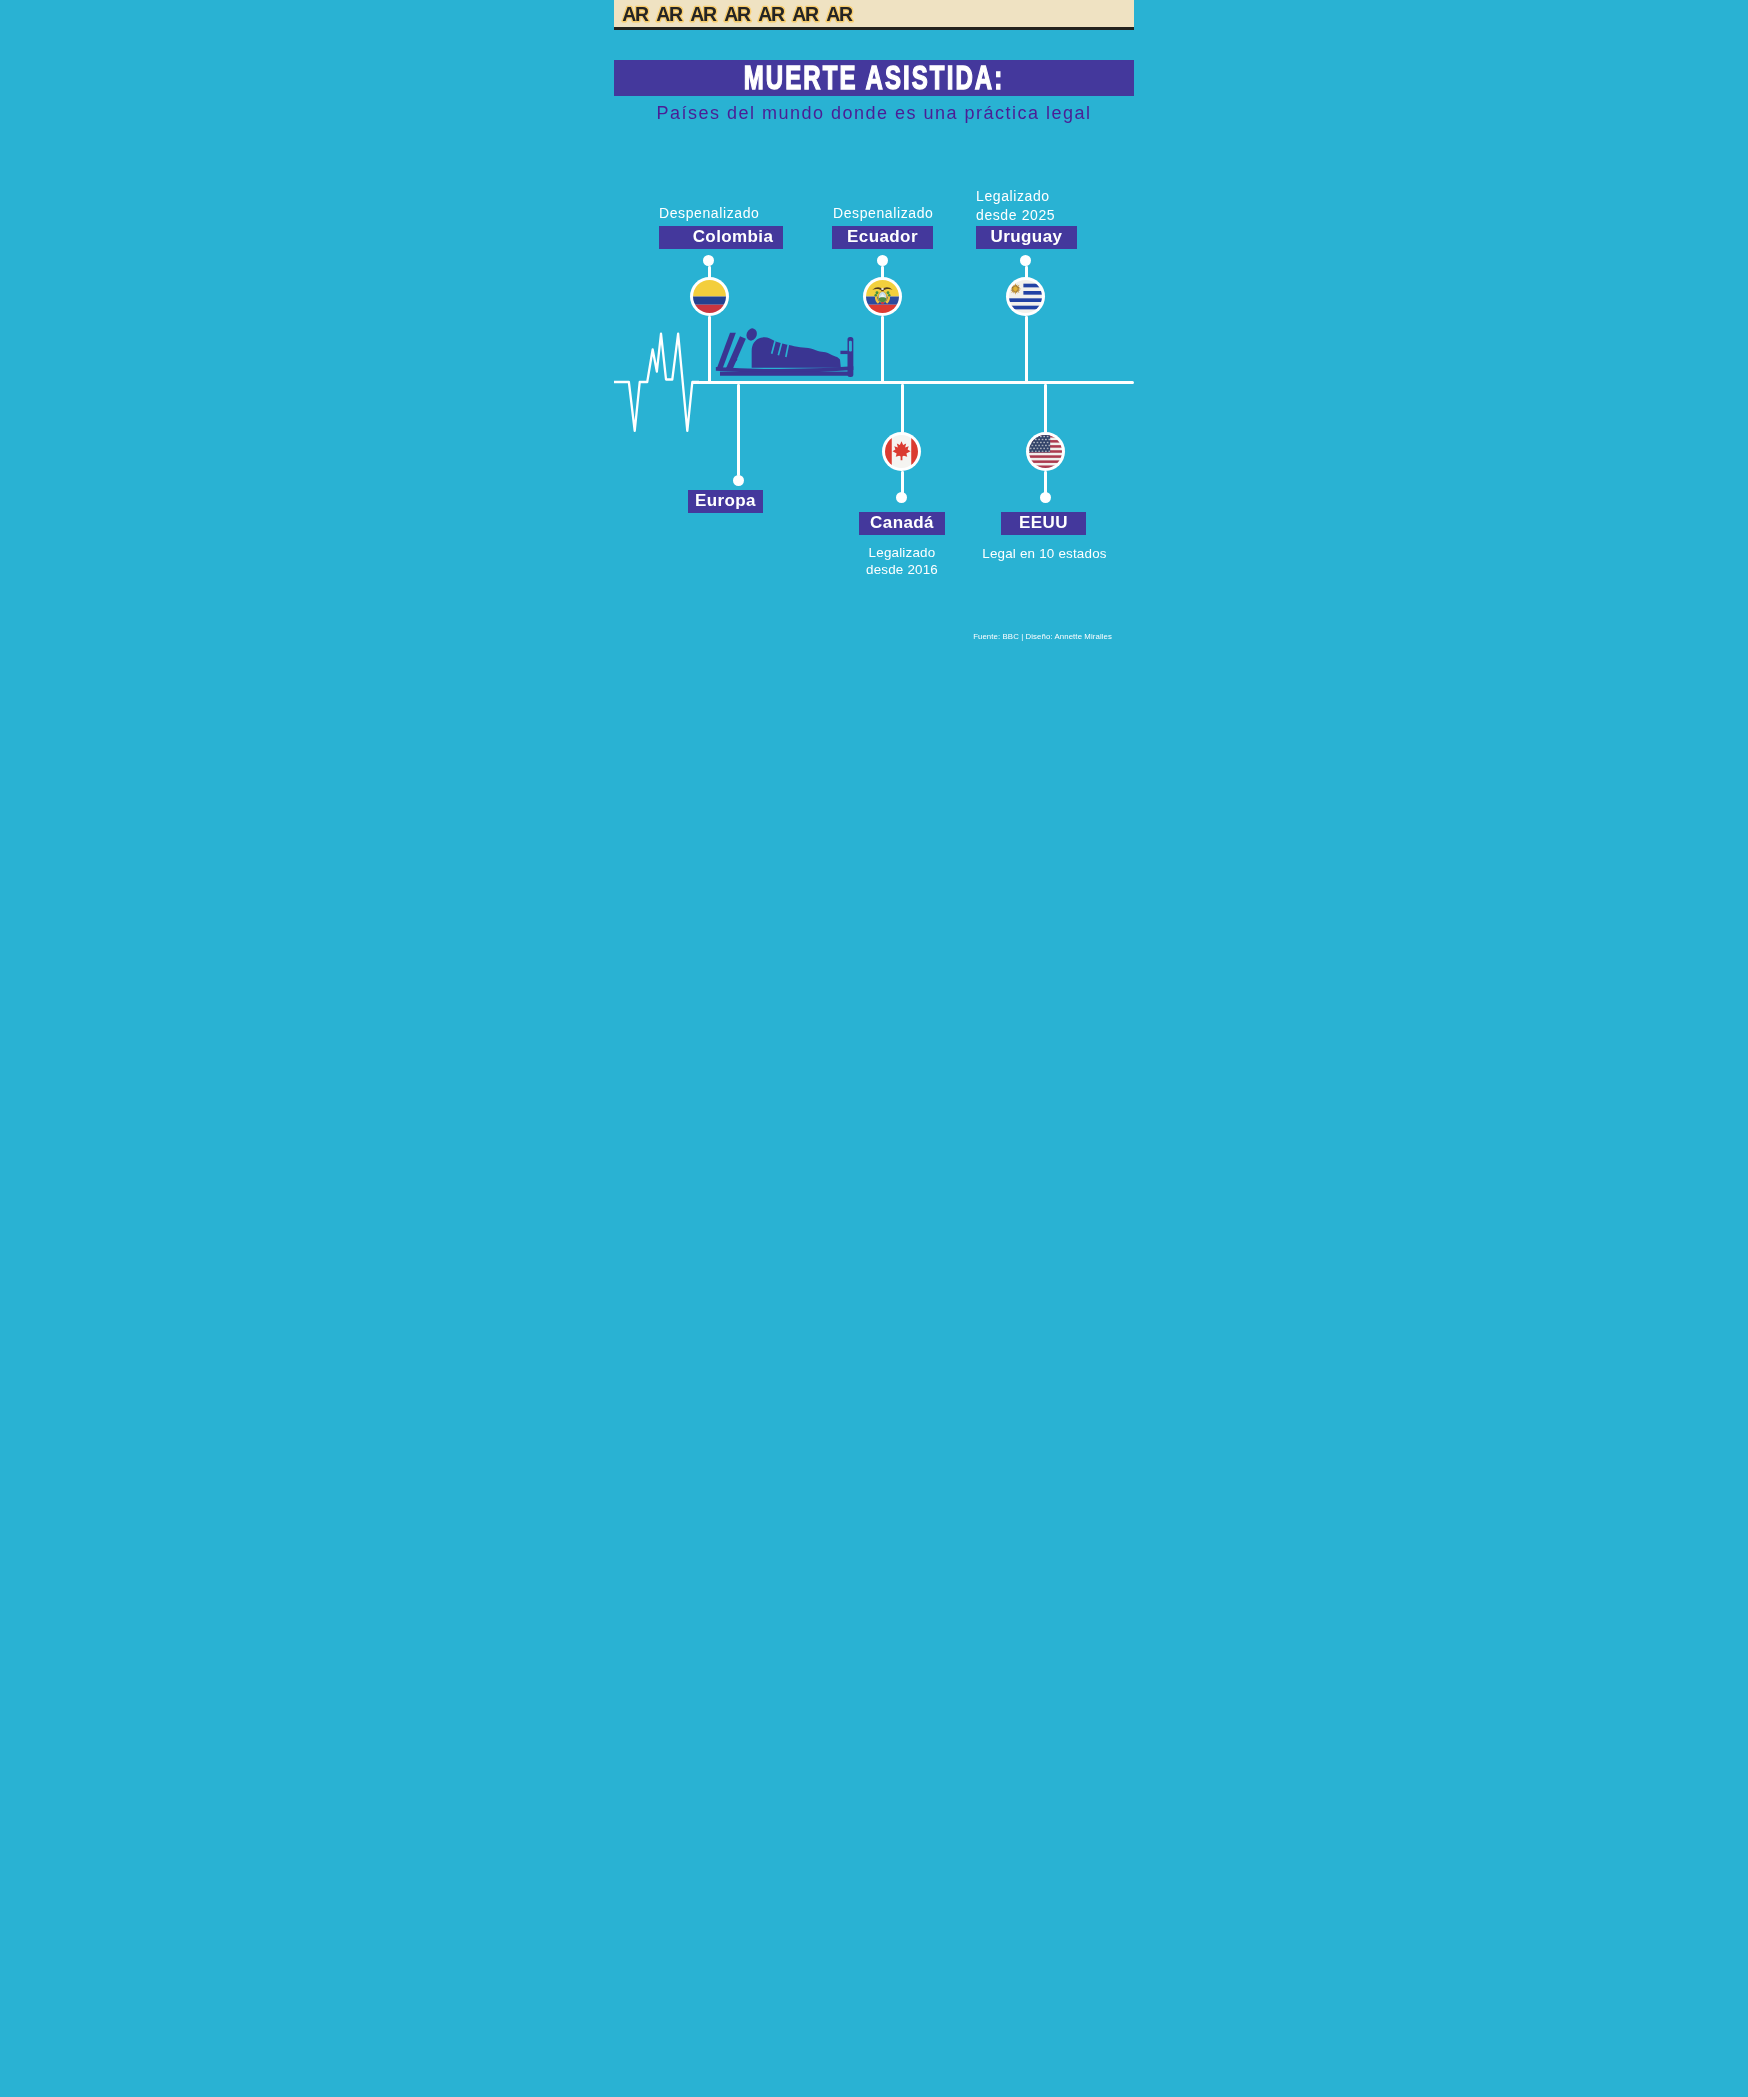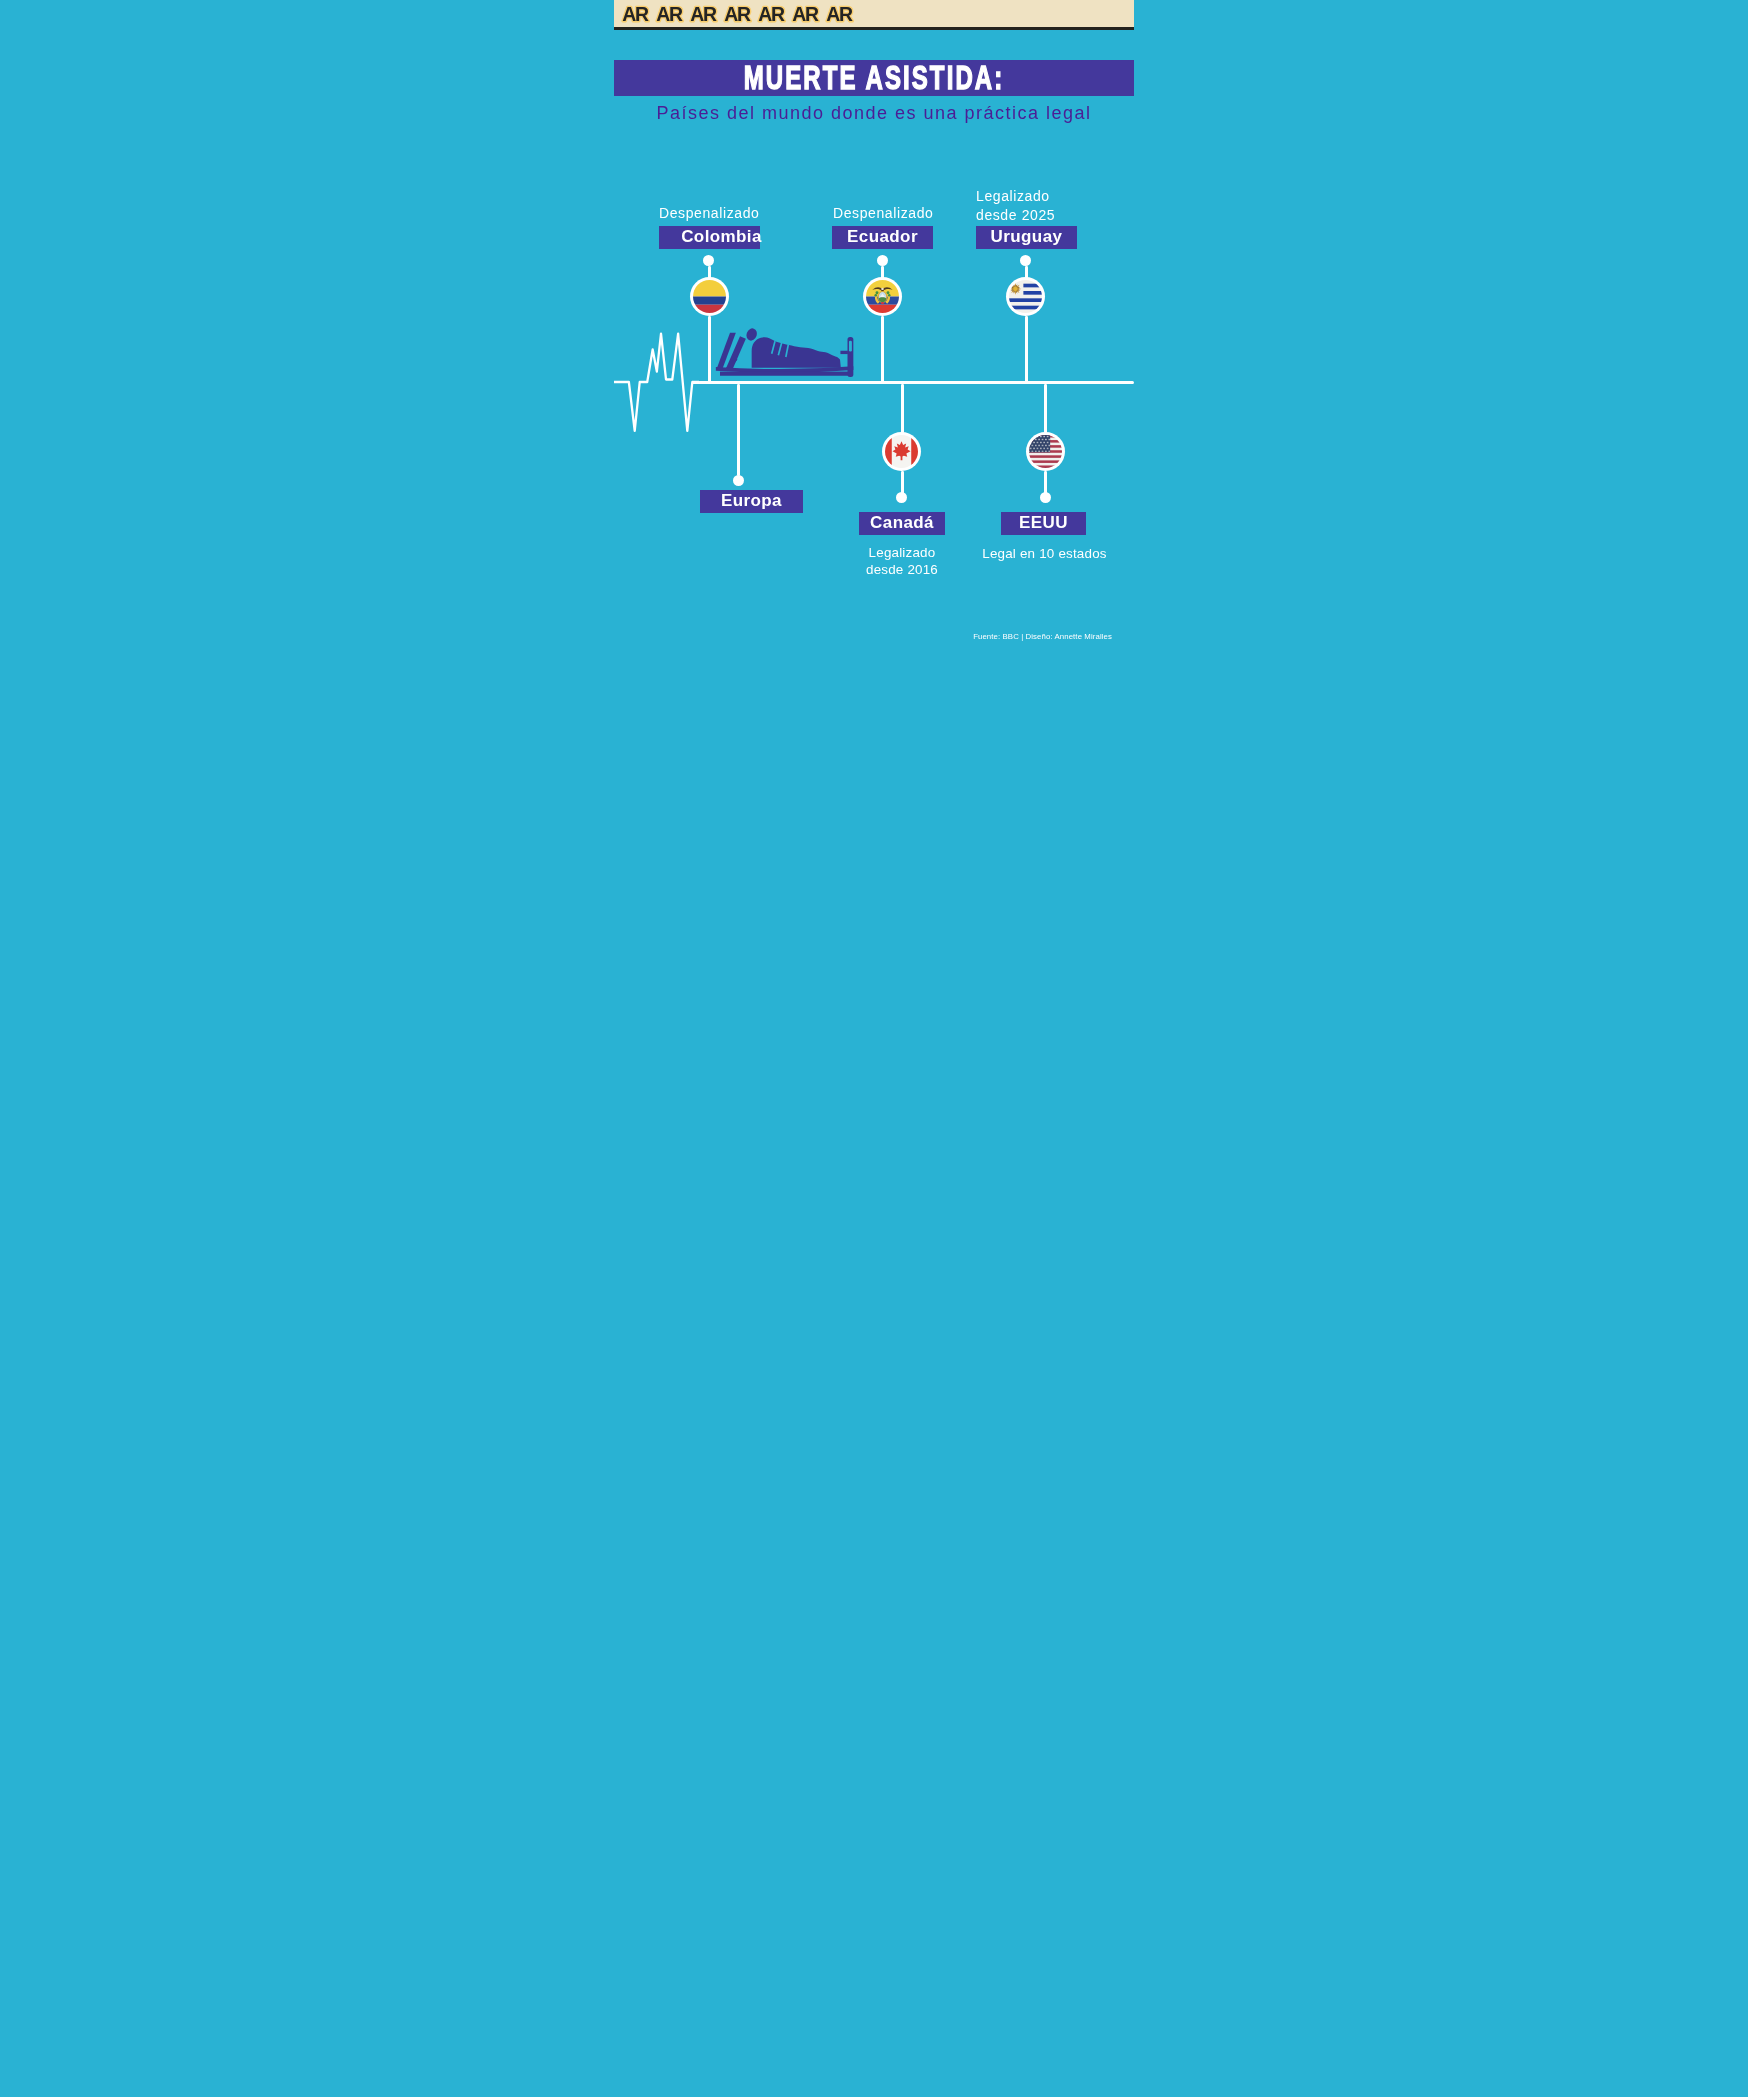--- a/index.html
+++ b/index.html
@@ -80,21 +80,21 @@
       </svg>
   </div>
   <div class="banner-rule"></div>
 
   <div class="title-band">
     <div class="title-text">MUERTE ASISTIDA:</div>
   </div>
   <div class="subtitle">Países del mundo donde es una práctica legal</div>
 
   <div class="status-label" style="left:45px;top:204px;">Despenalizado</div>
-  <div class="country-box" style="left:45px;top:226px;width:101px;padding-left:24px;">
+  <div class="country-box" style="left:45px;top:226px;width:124px;padding-left:24px;">
     <span>Colombia</span>
   </div>
   <div class="tdot" style="left:89px;top:255px;"></div>
   <div class="stem" style="left:94px;top:266px;height:13.4px;"></div>
   <div class="flag-wrap" style="left:76px;top:277px;">
     <div class="flag-clip">
       <svg viewBox="0 0 78 78">
         <rect x="0" y="0" width="78" height="39" fill="#F3CE3C"></rect>
         <rect x="0" y="39" width="78" height="19.5" fill="#24418F"></rect>
         <rect x="0" y="58.5" width="78" height="19.5" fill="#C9353F"></rect>
@@ -195,21 +195,21 @@
     <rect x="325.5" y="33" width="7" height="26" rx="3" fill="#29B2D3"></rect>
     <g fill="none" stroke="#29B2D3" stroke-width="4">
       <path d="M148,34 L140,64"></path>
         <path d="M164,38 L156,68"></path>
         <path d="M180,42 L174,72"></path>
     </g>
   </svg>
 
   <div class="stem" style="left:123px;top:384px;height:92px;"></div>
   <div class="tdot" style="left:119px;top:475px;"></div>
-  <div class="country-box" style="left:86px;top:490px;width:103px;">
+  <div class="country-box" style="left:74px;top:490px;width:75px;">
     <span>Europa</span>
   </div>
 
   <div class="stem" style="left:287px;top:384px;height:49px;"></div>
   <div class="flag-wrap" style="left:268px;top:432px;">
     <div class="flag-clip">
       <svg viewBox="0 0 78 78">
         <rect x="0" y="0" width="78" height="78" fill="#F5F4F1"></rect>
         <rect x="0" y="0" width="16" height="78" fill="#DB3B31"></rect>
         <rect x="62" y="0" width="16" height="78" fill="#DB3B31"></rect>

